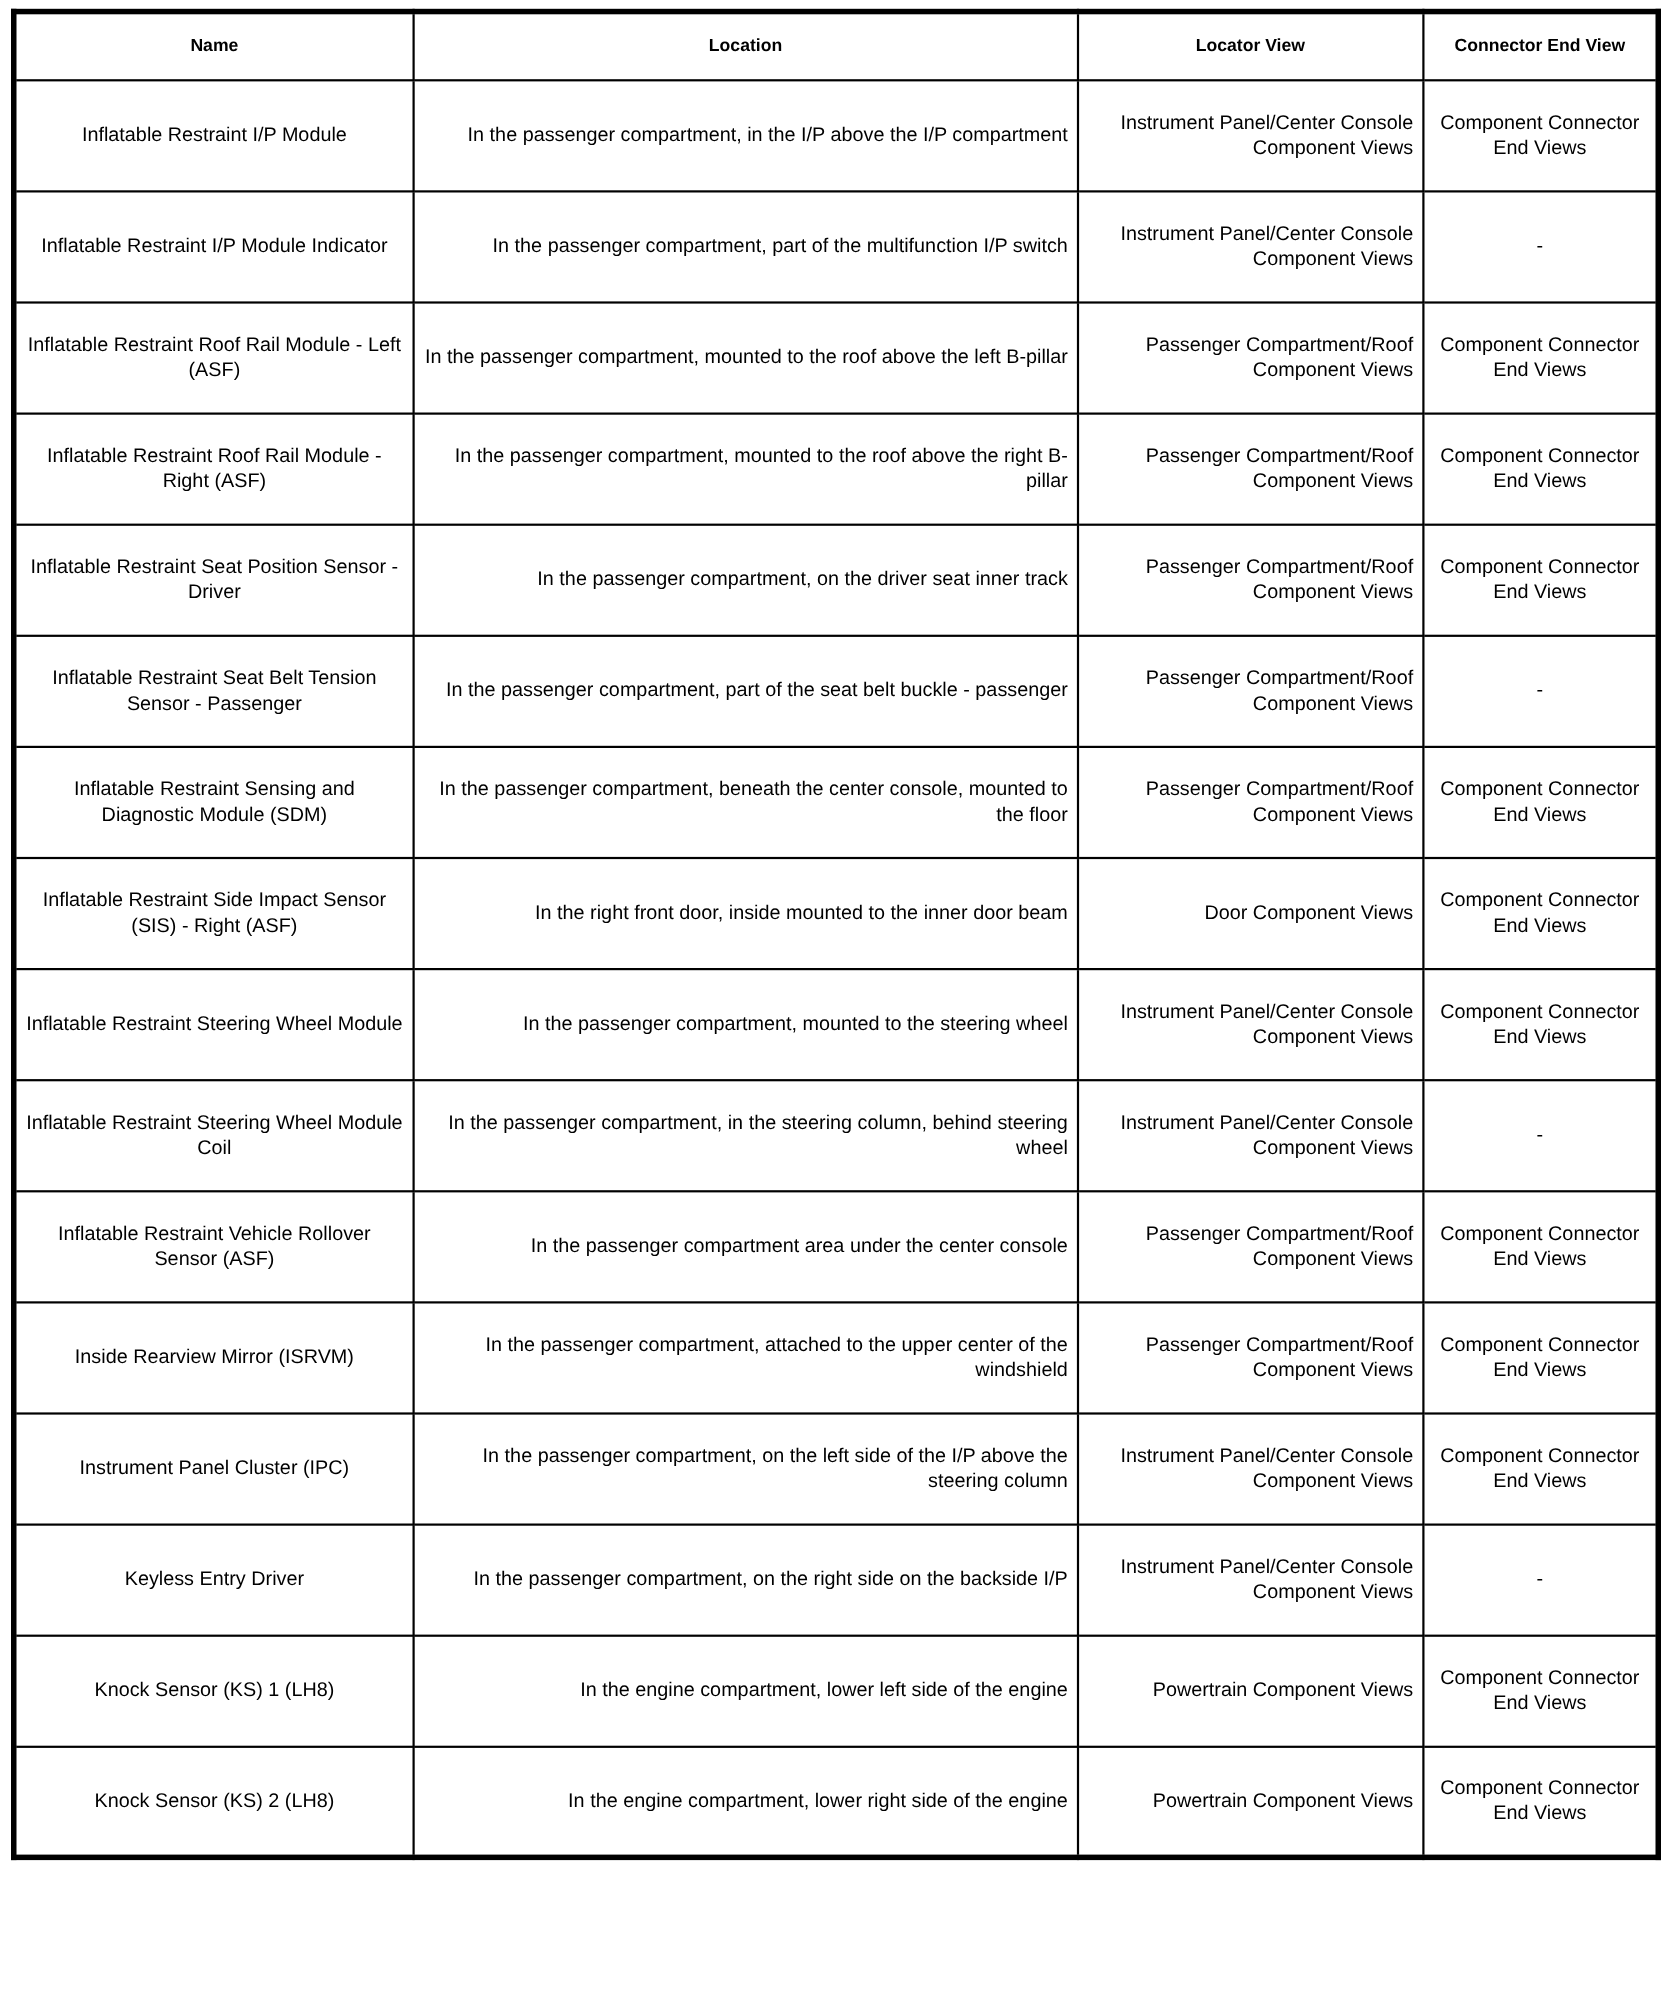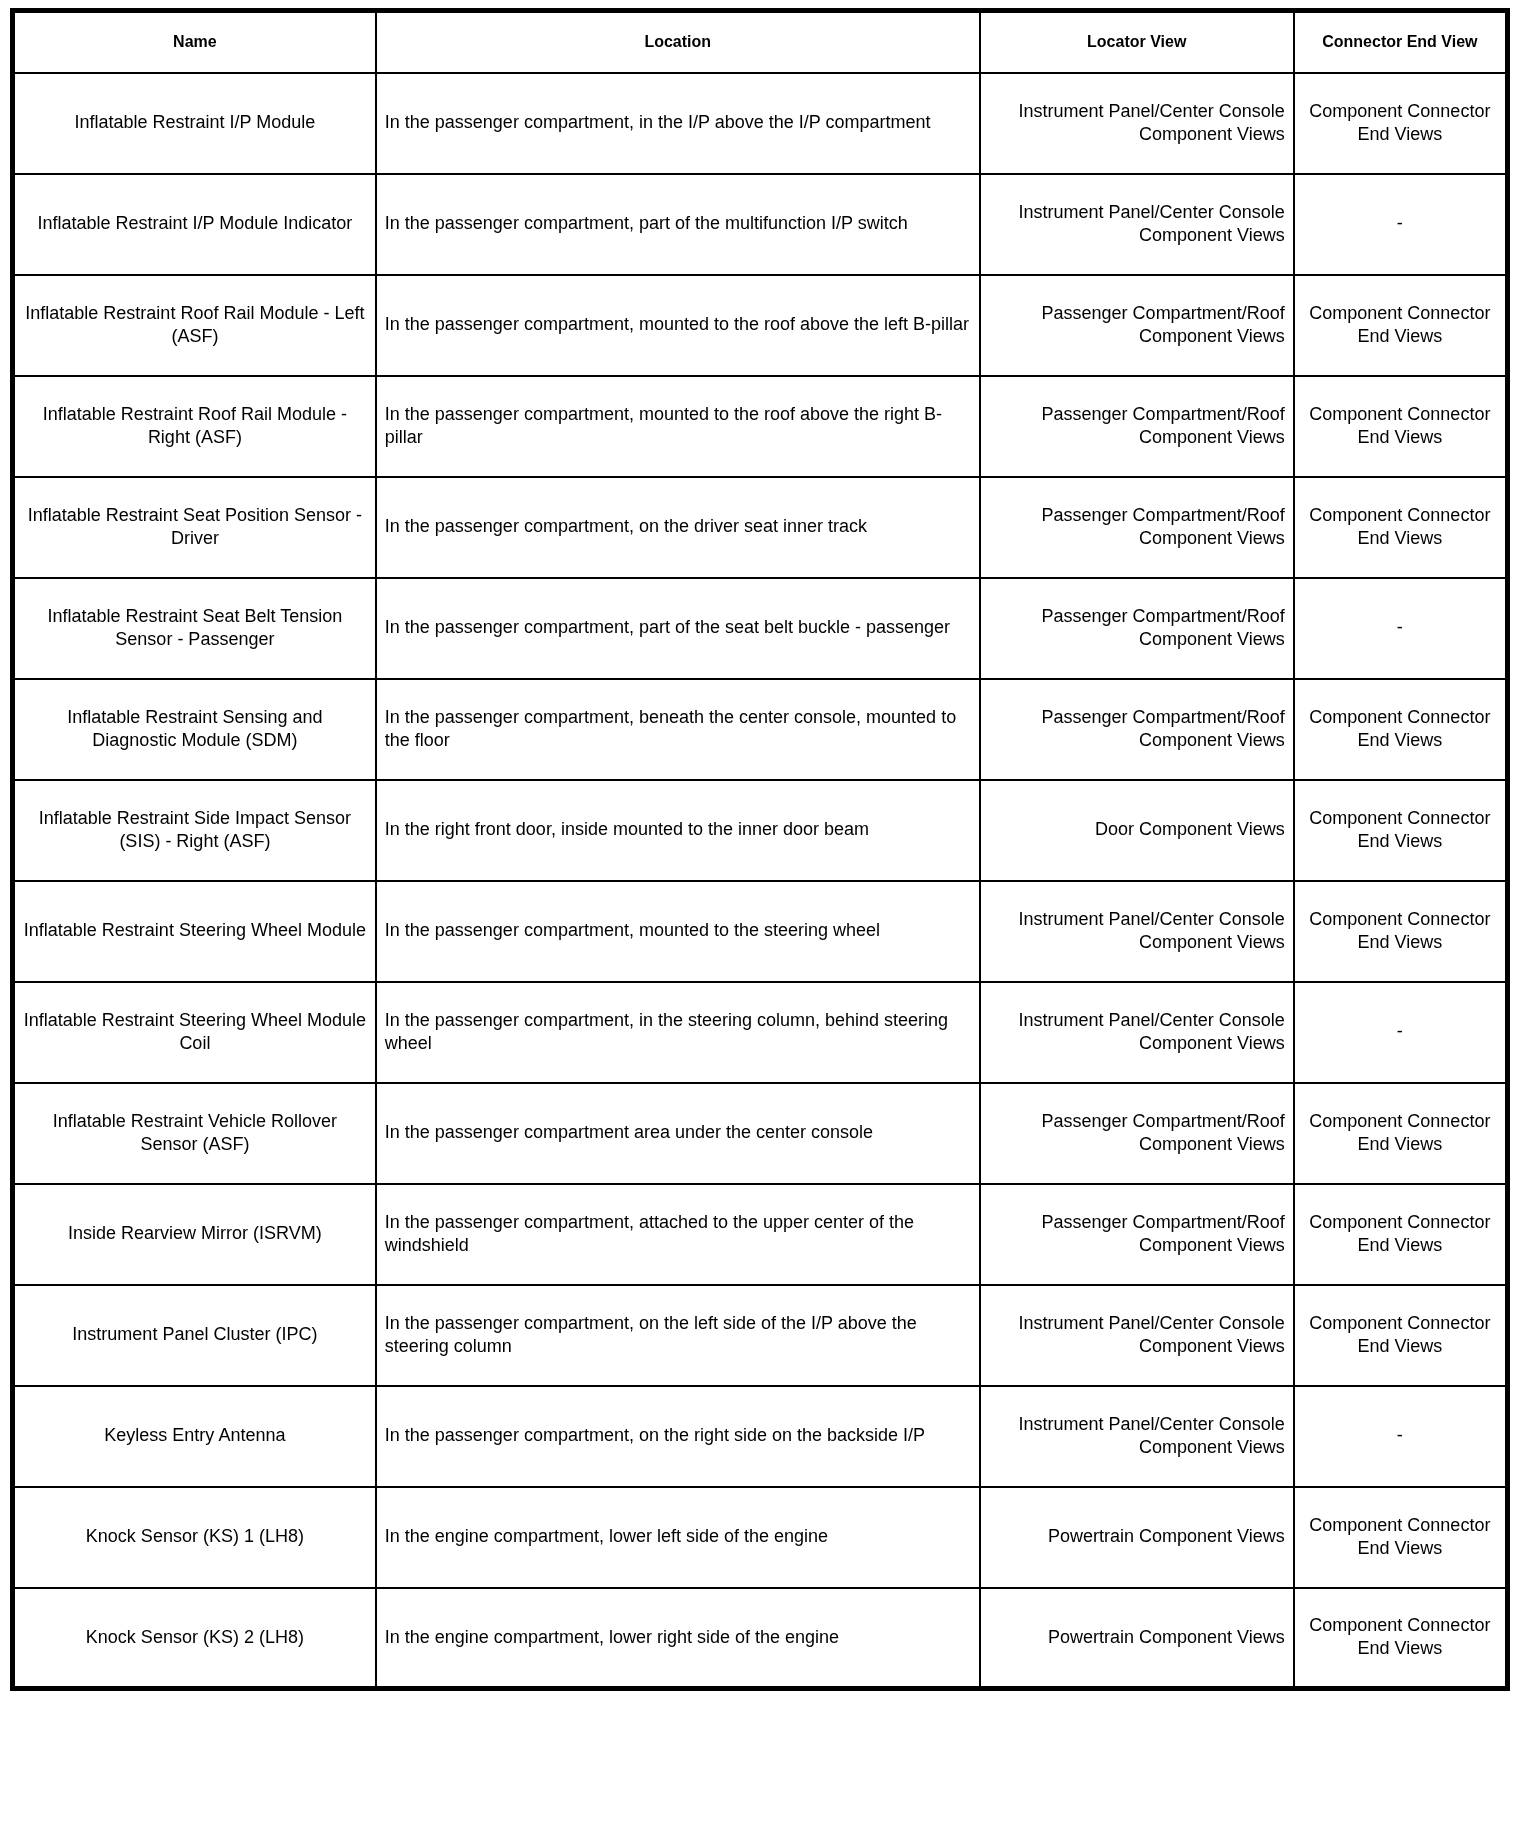--- a/index.html
+++ b/index.html
@@ -40,21 +40,21 @@
     padding: 4px 6px;
   }
   table.component-table tbody tr {
     height: 101px;
   }
   td.cell-name {
     text-align: center;
     padding: 10px 6px;
   }
   td.cell-location {
-    text-align: left;
+    text-align: right;
     padding: 10px 8px;
     margin-left: 20px;
   }
   td.cell-locator {
     text-align: right;
     padding: 10px 6px;
   }
   td.cell-connector {
     text-align: center;
     padding: 10px 6px;
@@ -156,21 +156,21 @@
     <td class="cell-locator">Passenger Compartment/Roof Component Views</td>
     <td class="cell-connector">Component Connector End Views</td>
   </tr>
         <tr>
     <td class="cell-name">Instrument Panel Cluster (IPC)</td>
     <td class="cell-location">In the passenger compartment, on the left side of the I/P above the steering column</td>
     <td class="cell-locator">Instrument Panel/Center Console Component Views</td>
     <td class="cell-connector">Component Connector End Views</td>
   </tr>
         <tr>
-    <td class="cell-name">Keyless Entry Antenna</td>
+    <td class="cell-name">Keyless Entry Driver</td>
     <td class="cell-location">In the passenger compartment, on the right side on the backside I/P</td>
     <td class="cell-locator">Instrument Panel/Center Console Component Views</td>
     <td class="cell-connector">-</td>
   </tr>
         <tr>
     <td class="cell-name">Knock Sensor (KS) 1 (LH8)</td>
     <td class="cell-location">In the engine compartment, lower left side of the engine</td>
     <td class="cell-locator">Powertrain Component Views</td>
     <td class="cell-connector">Component Connector End Views</td>
   </tr>

